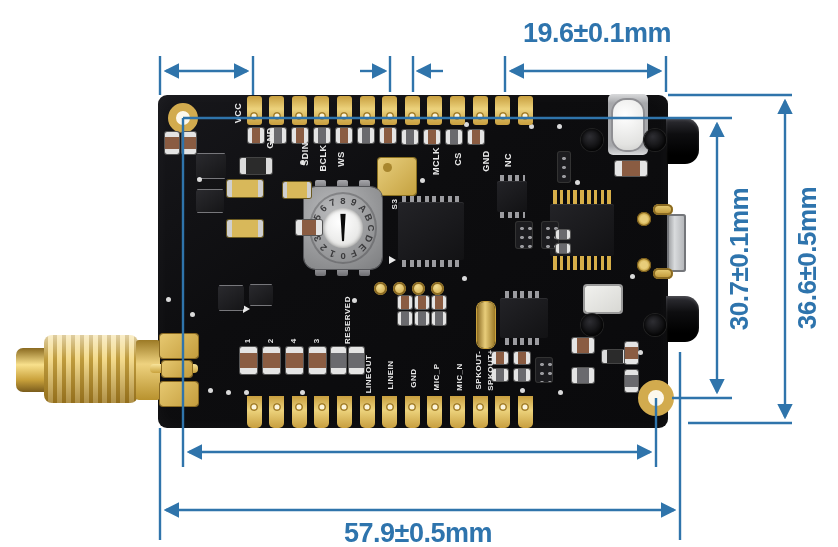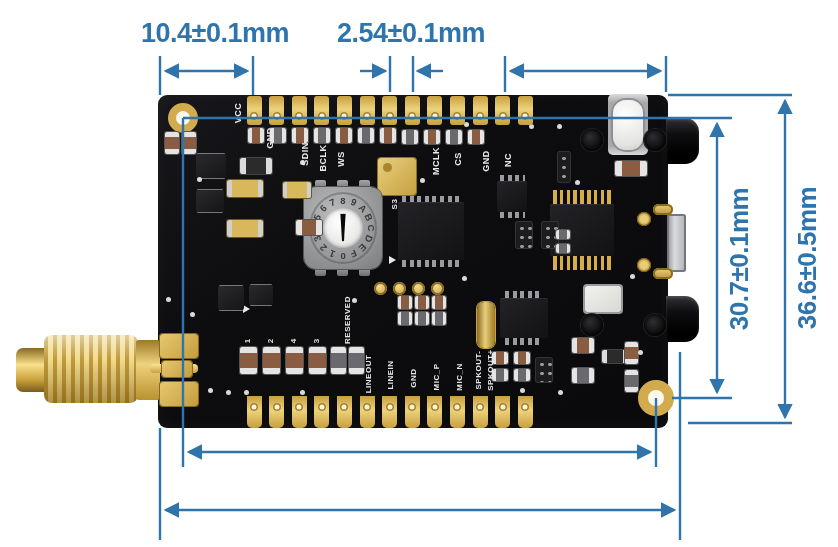--- a/index.html
+++ b/index.html
@@ -324,18 +324,18 @@
       <path d="M183,118 V467"></path>
       <path d="M656,398 V467"></path>
       <path d="M189,452 H650" marker-start="url(#ah)" marker-end="url(#ah)"></path>
       <path d="M160,428 V540"></path>
       <path d="M680,352 V540"></path>
       <path d="M166,510 H674" marker-start="url(#ah)" marker-end="url(#ah)"></path>
     </g>
   </svg>
 
   <div class="lbl-layer">
-    <div class="dim-label" style="left:215px;top:33px">10.4±0.1mm</div>
-    <div class="dim-label" style="left:411px;top:33px">2.54±0.1mm</div>
+    <div class="dim-label" style="left:597px;top:33px">19.6±0.1mm</div>
     <div class="dim-label vert" style="left:739px;top:259px">30.7±0.1mm</div>
     <div class="dim-label vert" style="left:807px;top:258px">36.6±0.5mm</div>
+    <div class="dim-label" style="left:418px;top:533px">57.9±0.5mm</div>
   </div>
 </div>
 
 </body></html>

